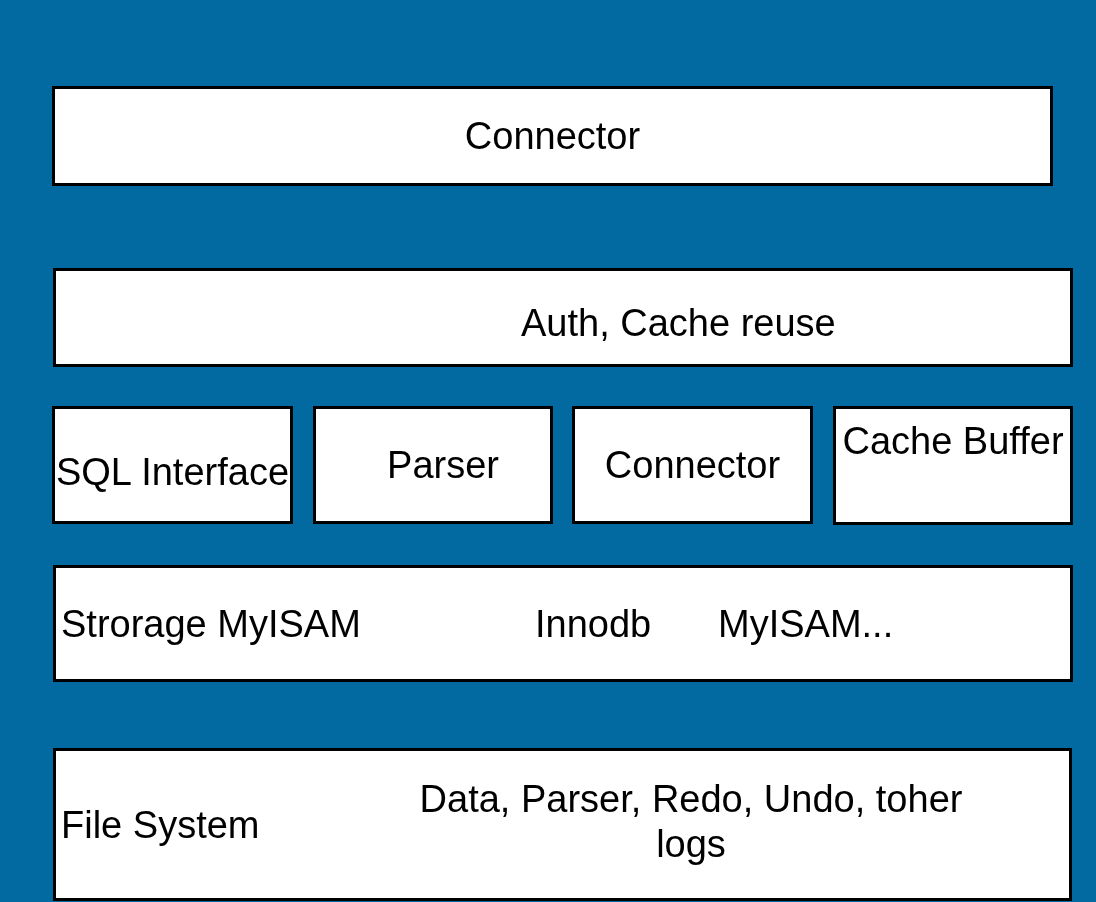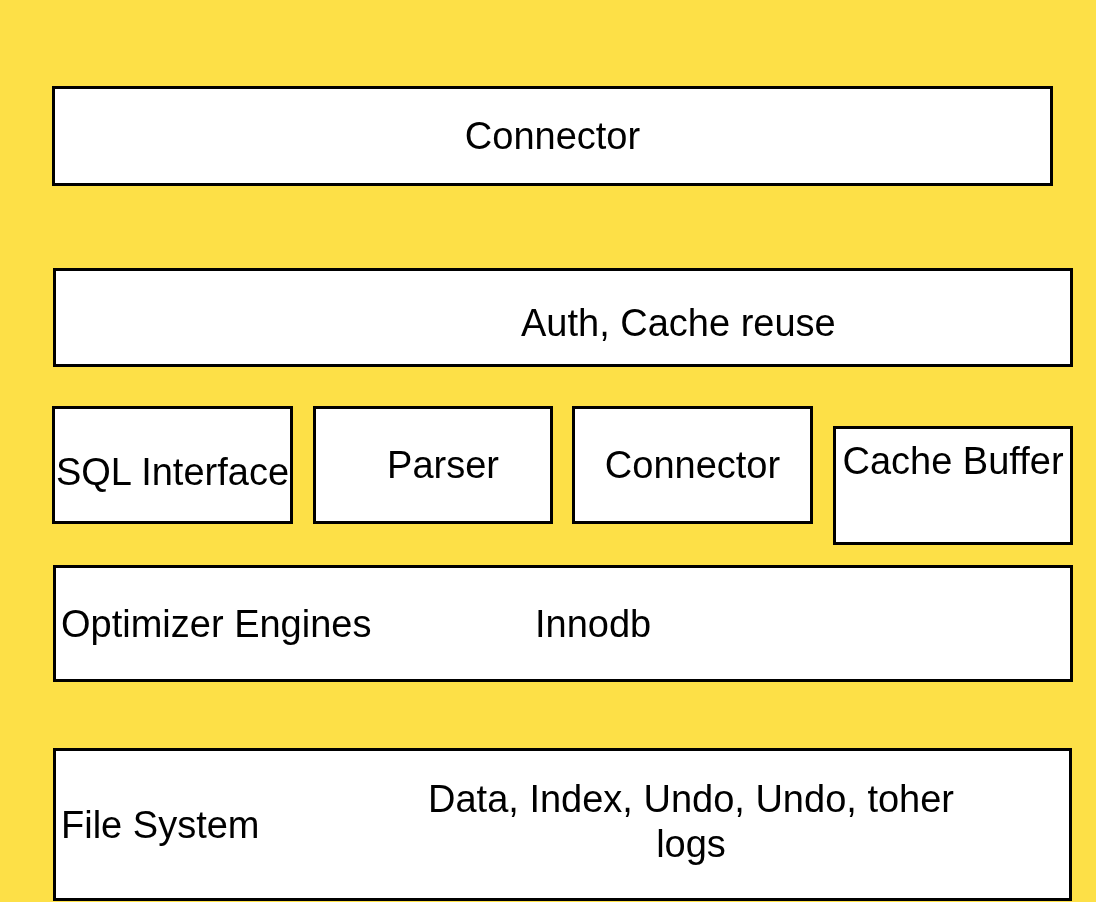--- a/index.html
+++ b/index.html
@@ -4,21 +4,21 @@
 <style>
   html, body {
     margin: 0;
     padding: 0;
     background: #ffffff;
   }
   #stage {
     position: relative;
     width: 1096px;
     height: 902px;
-    background: #fde047;
+    background: #0369a1;
     font-family: "Liberation Sans", sans-serif;
     font-size: 38px;
     color: #000000;
     overflow: hidden;
   }
   .box {
     position: absolute;
     box-sizing: border-box;
     border: 3px solid #000000;
     background: #ffffff;
@@ -49,21 +49,21 @@
   #connection-pool-sublabel {
     left: 465px;
     top: calc(50% + 5px);
     transform: translateY(-50%);
   }
 
   
   #sql-interface-box { left: 52px;  top: 406px; width: 241px; height: 118px; line-height: 44px; padding-top: 14px; }
   #parser-box        { left: 313px; top: 406px; width: 240px; height: 118px; padding-left: 20px; }
   #optimizer-box     { left: 572px; top: 406px; width: 241px; height: 118px; }
-  #cache-buffer-box  { left: 833px; top: 406px; width: 240px; height: 119px; text-align: center; padding-top: 10px; line-height: 44px; margin-top: 20px; }
+  #cache-buffer-box  { left: 833px; top: 406px; width: 240px; height: 119px; text-align: center; padding-top: 10px; line-height: 44px; }
 
   
   #storage-engines-box { left: 53px; top: 565px; width: 1020px; height: 117px; }
   #engine-innodb { left: 479px; top: 50%; transform: translateY(-50%); }
   #engine-myisam { left: 662px; top: 50%; transform: translateY(-50%); }
 
   
   #file-system-box { left: 53px; top: 748px; width: 1019px; height: 153px; }
   #file-system-sublabel {
     position: absolute;
@@ -95,22 +95,23 @@
     <span>Parser</span>
   </div>
   <div class="box center-both" id="optimizer-box">
     <span>Connector</span>
   </div>
   <div class="box" id="cache-buffer-box">
     <span>Cache Buffer</span>
   </div>
 
   <div class="box" id="storage-engines-box">
-    <span class="vcenter-left">Optimizer Engines</span>
+    <span class="vcenter-left">Strorage MyISAM</span>
     <span class="abs-label" id="engine-innodb">Innodb</span>
+    <span class="abs-label" id="engine-myisam">MyISAM...</span>
   </div>
 
   <div class="box" id="file-system-box">
     <span class="vcenter-left">File System</span>
-    <span id="file-system-sublabel">Data, Index, Undo, Undo, toher logs</span>
+    <span id="file-system-sublabel">Data, Parser, Redo, Undo, toher logs</span>
   </div>
 
 </div>
 
 </body></html>

